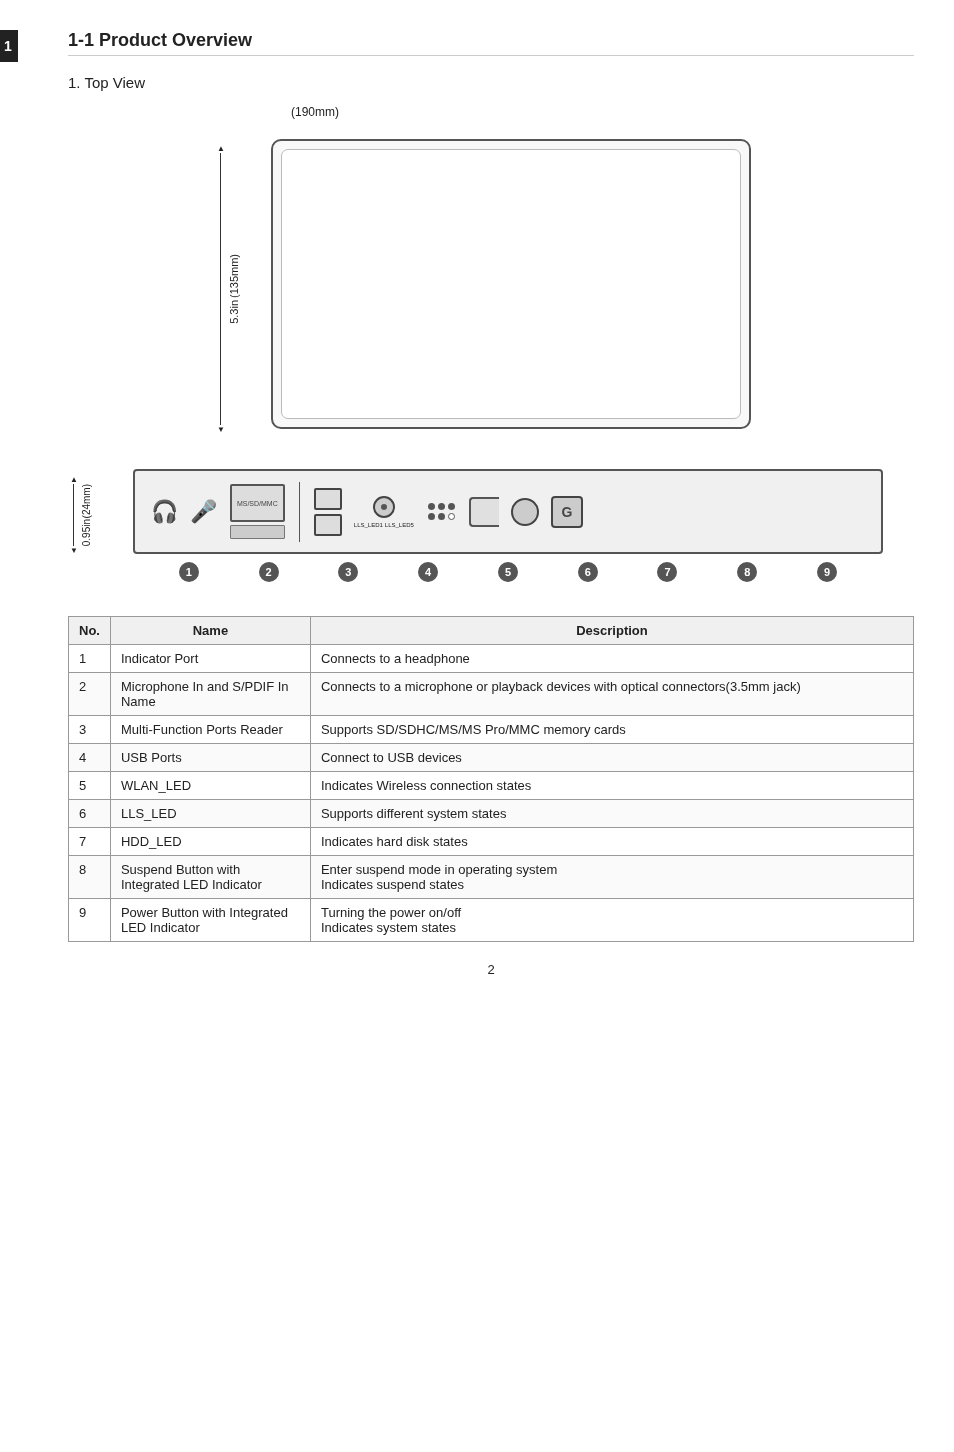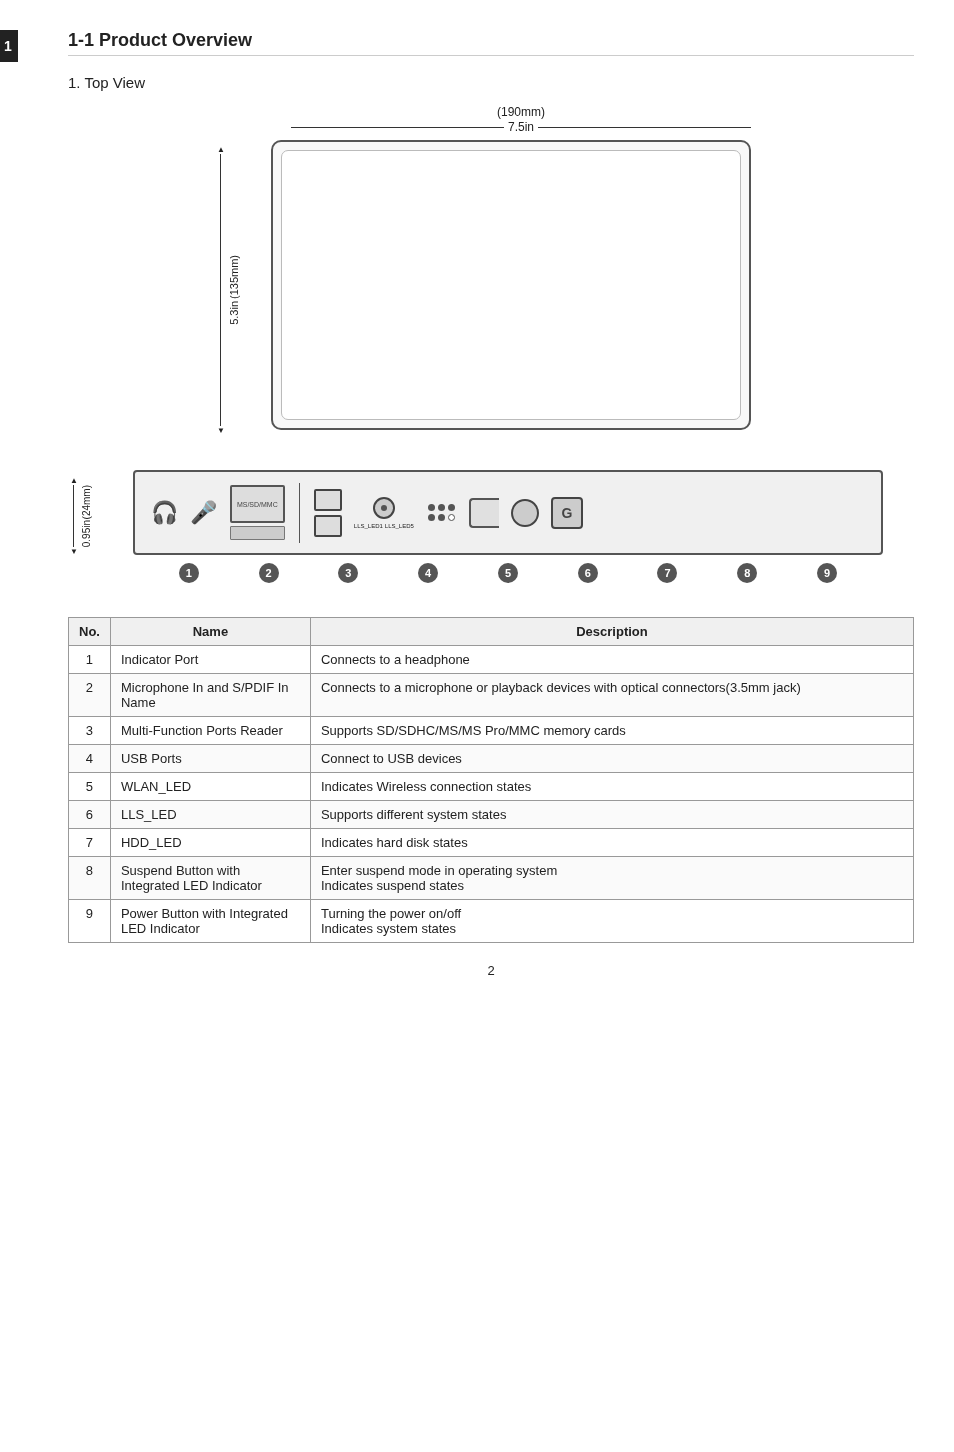--- a/index.html
+++ b/index.html
@@ -103,39 +103,39 @@
       padding: 6px 10px;
       vertical-align: top;
     }
     .data-table th {
       background: #f0f0f0;
       font-weight: bold;
     }
     .data-table tr:nth-child(even) td {
       background: #fafafa;
     }
-    .col-no { width: 40px; text-align: center; }
+    .col-no { width: 40px; text-align: left; }
     .col-name { width: 200px; }
     .col-desc { }
 
     
     .page-footer {
       text-align: center;
       margin-top: 20px;
       font-size: 13px;
     }
 
     
     .top-dim-row {
       display: flex;
-      flex-direction: column;
+      flex-direction: row;
       align-items: center;
       width: 460px;
       margin-left: 60px;
-      margin-bottom: 6px;
+      margin-bottom: 19px;
       font-size: 12px;
     }
     .horiz-dim-line {
       display: flex;
       align-items: center;
       width: 100%;
     }
     .horiz-dim-line .line { flex: 1; height: 1px; background: #333; }
     .horiz-dim-line .label { padding: 0 4px; font-size: 12px; }
 
@@ -158,25 +158,20 @@
 
 
   <h2 class="section-title">1-1 Product Overview</h2>
 
   <h3 class="subsection-title">1. Top View</h3>
 
   <div class="top-view-container">
 
     <div class="top-dim-row">
       <div style="font-size:12px; margin-bottom:1px;">(190mm)</div>
-      <div class="horiz-dim-line">
-        <div class="line"></div>
-        <div class="label">7.5in</div>
-        <div class="line"></div>
-      </div>
     </div>
 
     <div style="position:relative; width:560px; height:300px;">
 
       <div style="position:absolute; left:6px; top:0; height:100%; display:flex; flex-direction:column; align-items:center; justify-content:center;">
         <div style="display:flex; flex-direction:row; align-items:center; height:290px;">
           <div style="display:flex; flex-direction:column; align-items:center; height:100%;">
             <span style="font-size:8px;">▲</span>
             <div style="width:1px; background:#333; flex:1;"></div>
             <span style="font-size:8px;">▼</span>

